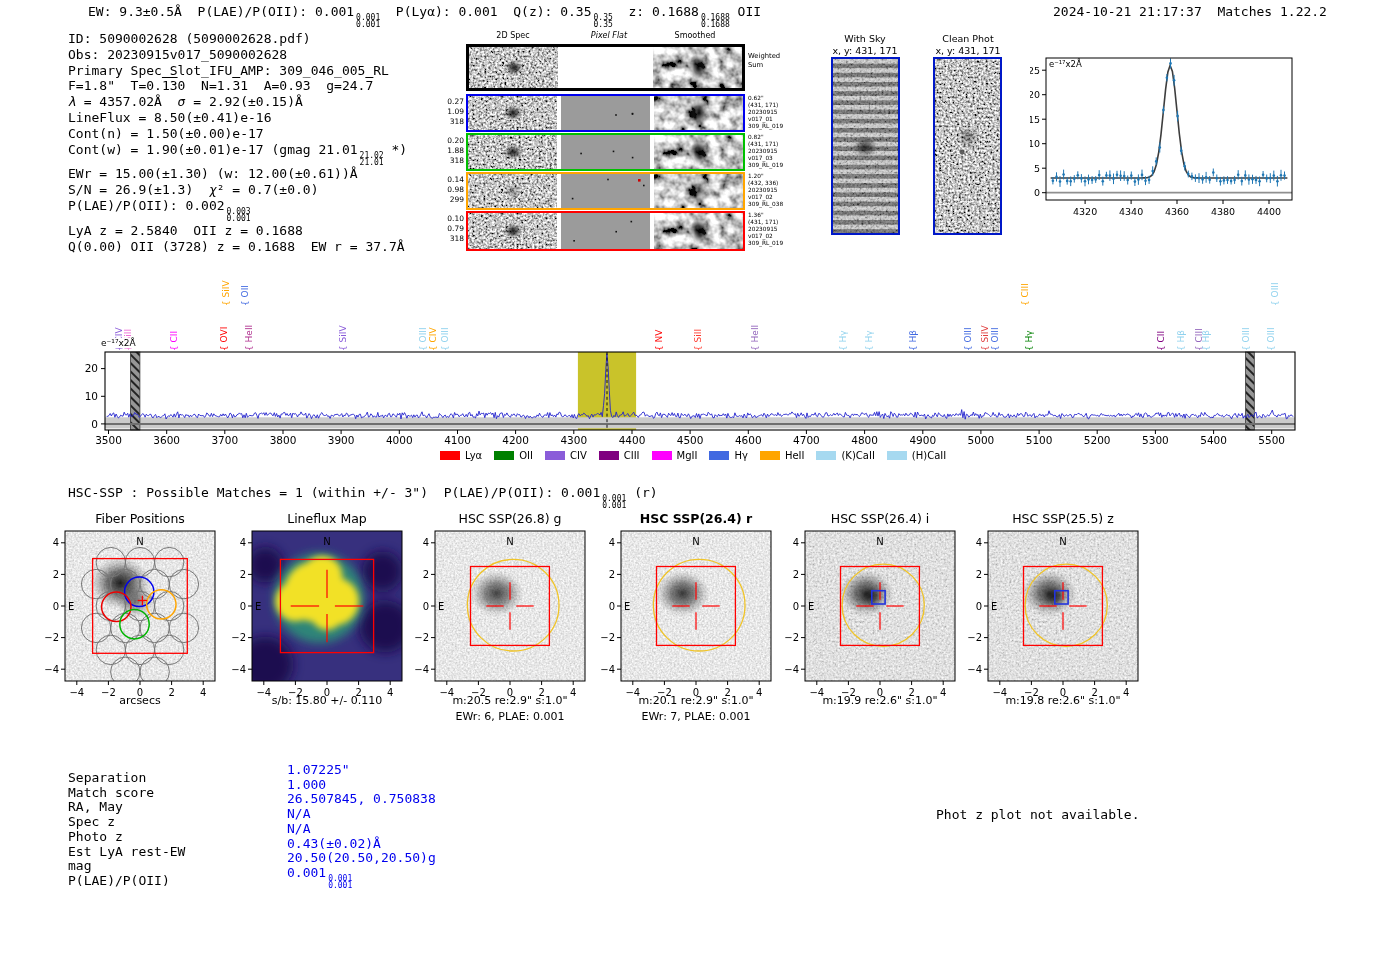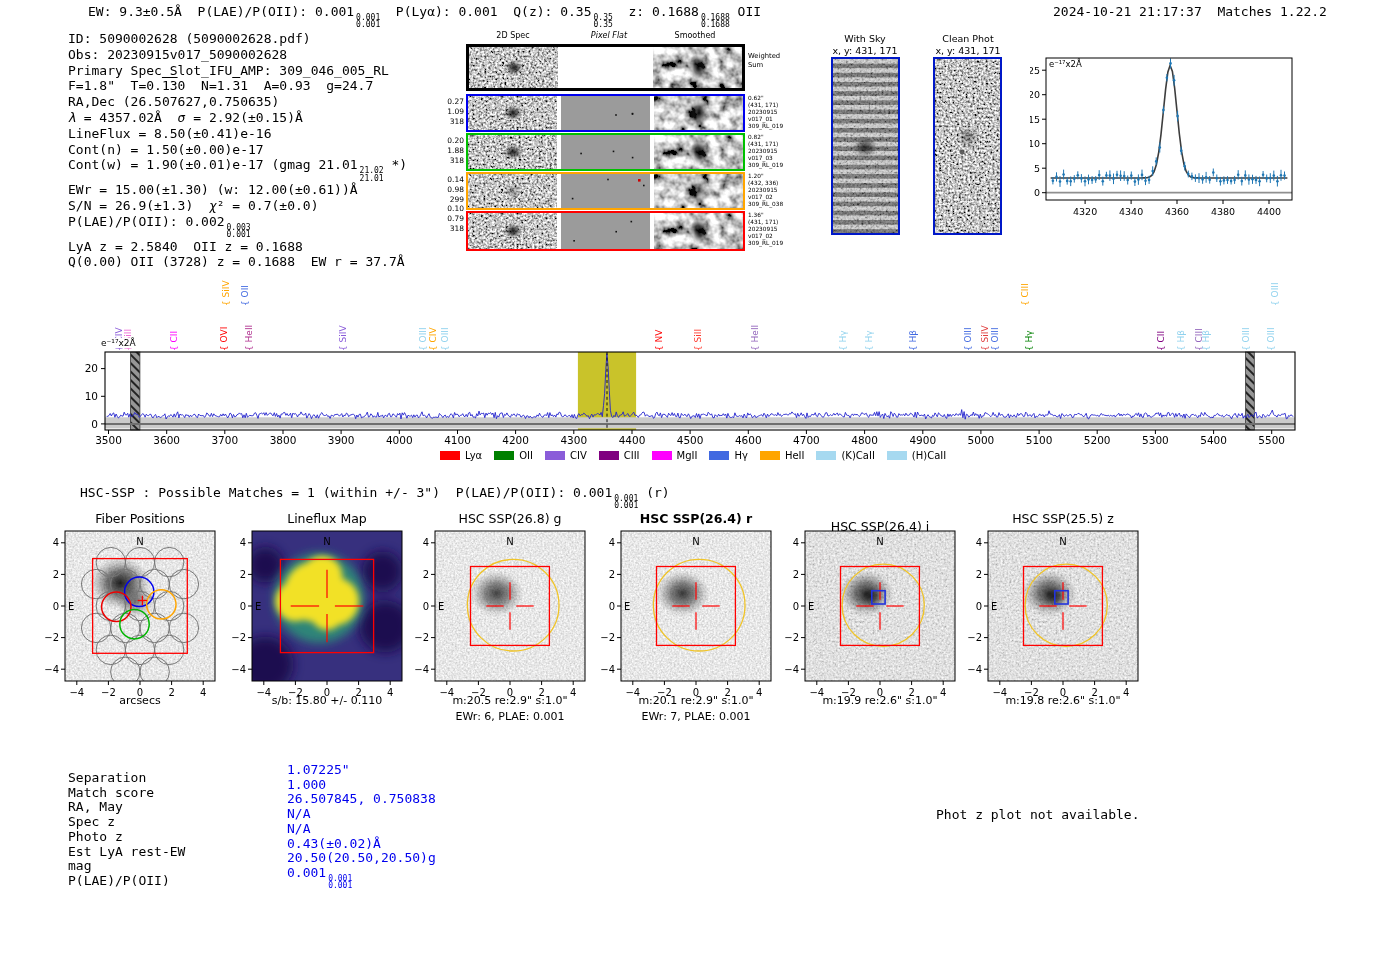--- a/index.html
+++ b/index.html
@@ -25,21 +25,21 @@
 #inset{left:1030px;top:50px}
 #insetLbl{left:1049px;top:59px;font-size:8.5px}
 #mainspec{left:80px;top:345px}
 #mainYlab{left:100px;top:338px;font-size:9px;background:#fff;padding:0 1px}
 #specLabels{left:80px;top:266px;width:1240px;height:86px}
 .vl{position:absolute;transform-origin:0 100%;transform:rotate(-90deg);font-size:9px;line-height:9px;white-space:pre}
 #legend{left:440px;top:450px;display:flex;gap:12px;align-items:flex-end}
 .lg-item{display:flex;align-items:center;gap:5px}
 .lg-swatch{display:inline-block;width:20px;height:9px}
 .lg-label{font-size:10px}
-#hscline{left:80px;top:485px;font-size:13px;white-space:pre}
+#hscline{left:68px;top:485px;font-size:13px;white-space:pre}
 #cutouts{position:absolute;left:0;top:0}
 .cut-title{position:absolute;top:511px;width:180px;text-align:center;font-size:12.5px}
 .cut-svg-wrap{position:absolute;top:528px}
 .cut-cap{position:absolute;width:190px;text-align:center;font-size:11px}
 #mt-labels{left:68px;top:771px;font-size:13px;line-height:14.7px}
 #mt-values{left:287px;top:763px;font-size:13px;line-height:14.7px;color:#0000ee}
 #photz{left:936px;top:807px;font-size:13px;white-space:pre}
 svg text{font-family:"DejaVu Sans",sans-serif;fill:#000}
 </style>
 </head>
@@ -100,21 +100,20 @@
 </svg>
 
 <div id="page">
   <div id="hdr-left" class="abs mono"><span>EW: 9.3±0.5Å  P(LAE)/P(OII): 0.001</span><span class="stk"><span>0.001</span><span>0.001</span></span><span>  P(Lyα): 0.001  Q(z): 0.35</span><span class="stk"><span>0.35</span><span>0.35</span></span><span>  z: 0.1688</span><span class="stk"><span>0.1688</span><span>0.1688</span></span><span> OII</span></div>
   <div id="hdr-right" class="abs mono"><span>2024-10-21 21:17:37</span><span>  </span><span>Matches 1.22.2</span></div>
   <div id="info" class="abs mono">
       <div class="mono-line"><span>ID: 5090002628 (5090002628.pdf)</span></div>
       <div class="mono-line"><span>Obs: 20230915v017_5090002628</span></div>
       <div class="mono-line"><span>Primary Spec_Slot_IFU_AMP: 309_046_005_RL</span></div>
       <div class="mono-line"><span>F=1.8"  T=0.</span><span class="ov">13</span><span>0  N=1.</span><span class="ov">3</span><span>1  A=0.93  g=24.</span><span class="ov">7</span></div>
-      <div class="mono-line"><span>RA,Dec (26.507627,0.750635)</span></div>
       <div class="mono-line"><span class="it">λ</span><span> = 4357.02Å  </span><span class="it">σ</span><span> = 2.92(±0.15)Å</span></div>
       <div class="mono-line"><span>LineFlux = 8.50(±0.41)e-16</span></div>
       <div class="mono-line"><span>Cont(n) = 1.50(±0.00)e-17</span></div>
       <div class="mono-line"><span>Cont(w) = 1.90(±0.01)e-17 (gmag 21.01</span><span class="stk"><span>21.02</span><span>21.01</span></span><span> *)</span></div>
       <div class="mono-line"><span>EWr = 15.00(±1.30) (w: 12.00(±0.61))Å</span></div>
       <div class="mono-line"><span>S/N = 26.9(±1.3)  </span><span class="it">χ</span><span>² = 0.7(±0.0)</span></div>
       <div class="mono-line"><span>P(LAE)/P(OII): 0.002</span><span class="stk"><span>0.003</span><span>0.001</span></span></div>
       <div class="mono-line"><span>LyA z = 2.5840  OII z = 0.1688</span></div>
       <div class="mono-line"><span>Q(0.00) OII (3728) z = 0.1688  EW r = 37.7Å</span></div>
     </div>
@@ -231,21 +230,21 @@
             <rect x="0" y="0" width="89" height="36" fill="#9b9b9b"></rect>
             <rect x="69.5" y="7.8" width="1.6" height="1.6" fill="#111"></rect>
             <rect x="12.3" y="27.0" width="1.6" height="1.6" fill="#111"></rect>
             <rect x="54.4" y="17.9" width="1.6" height="1.6" fill="#111"></rect>
           </svg></div>
         <div class="td-cell"><svg width="89" height="36">
             <rect x="0" y="0" width="89" height="36" fill="#9a9a9a" filter="url(#nz2)"></rect>
             <ellipse cx="45" cy="18" rx="9" ry="14" fill="url(#gBlob)" opacity="0.95"></ellipse>
           </svg></div>
       </div>
-      <div class="td-left" style="top: 204px; text-align: right;">
+      <div class="td-left" style="top: 214px; text-align: right;">
         <div>0.10</div>
         <div>0.79</div>
         <div>318</div>
       </div>
       <div class="td-right" style="top: 212px;">
         <div>1.36"</div>
         <div>(431, 171)</div>
         <div>20230915</div>
         <div>v017_02</div>
         <div>309_RL_019</div>
@@ -758,21 +757,21 @@
           <text x="140.6" y="168" text-anchor="middle" font-size="10">2</text>
           <line x1="30" y1="46.4" x2="34" y2="46.4" stroke="#000"></line>
           <text x="28" y="49.9" text-anchor="end" font-size="10">2</text>
           <line x1="172.2" y1="153" x2="172.2" y2="157" stroke="#000"></line>
           <text x="172.2" y="168" text-anchor="middle" font-size="10">4</text>
           <line x1="30" y1="14.8" x2="34" y2="14.8" stroke="#000"></line>
           <text x="28" y="18.3" text-anchor="end" font-size="10">4</text>
         </svg></div>
       <div class="cut-cap" style="left: 601px; top: 694px;">m:20.1 re:2.9" s:1.0"</div>
       <div class="cut-cap" style="left: 601px; top: 709.5px;">EWr: 7, PLAE: 0.001</div>
-      <div class="cut-title" style="left: 790px; margin-top: 8px;">HSC SSP(26.4) i</div>
+      <div class="cut-title" style="left: 790px;">HSC SSP(26.4) i</div>
       <div class="cut-svg-wrap" style="left: 771px;"><svg width="190" height="172">
           <defs>
             <clipPath id="clip4">
               <rect x="34" y="3" width="150" height="150"></rect>
             </clipPath>
           </defs>
           <g clip-path="url(#clip4)">
             <rect x="34" y="3" width="150" height="150" fill="#efefef"></rect>
             <rect x="34" y="3" width="150" height="150" fill="#bbb" filter="url(#nzL)" opacity="0.9"></rect>
             <rect x="34" y="3" width="150" height="150" fill="#999" filter="url(#nz1b)" opacity="0.18"></rect>

